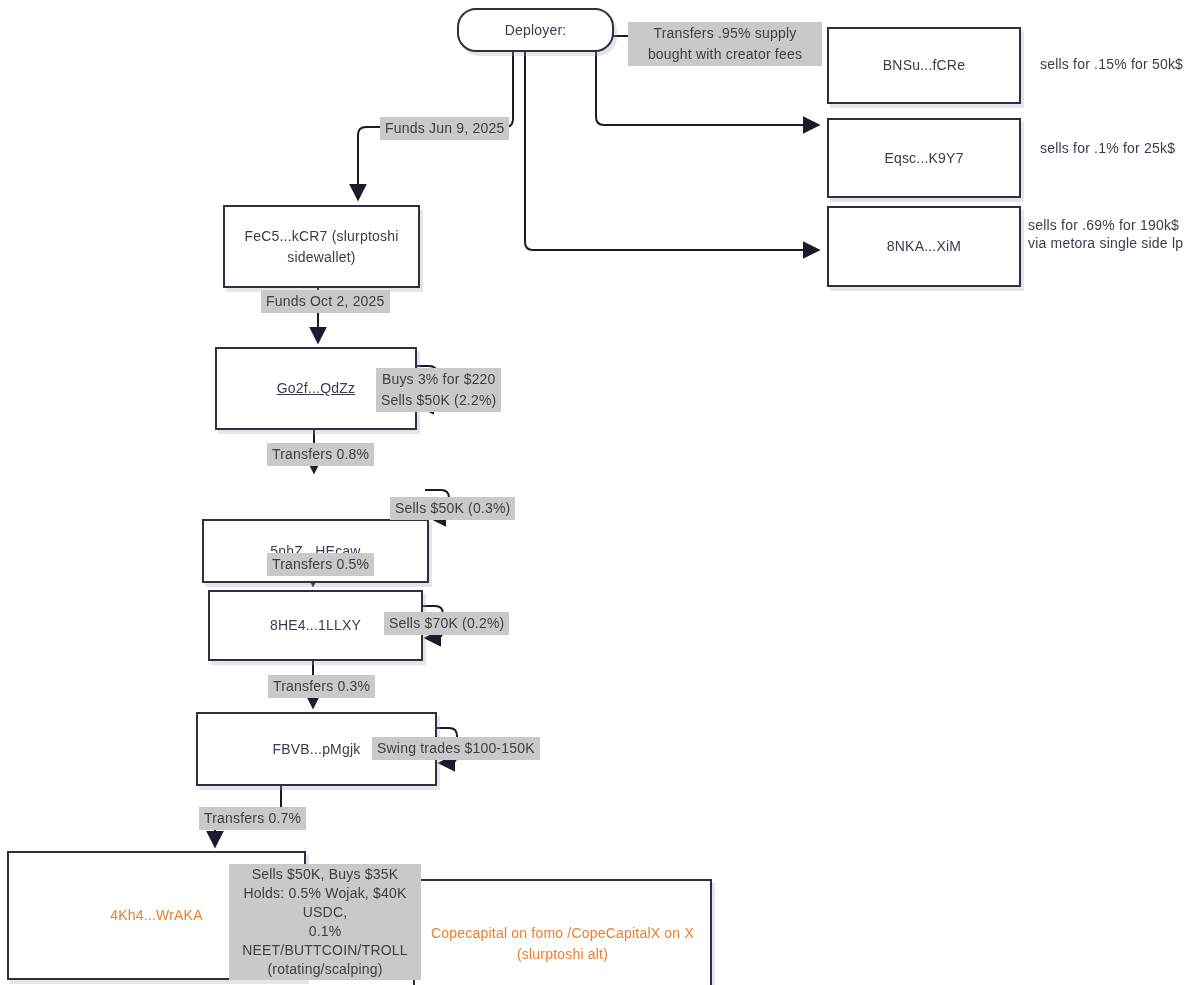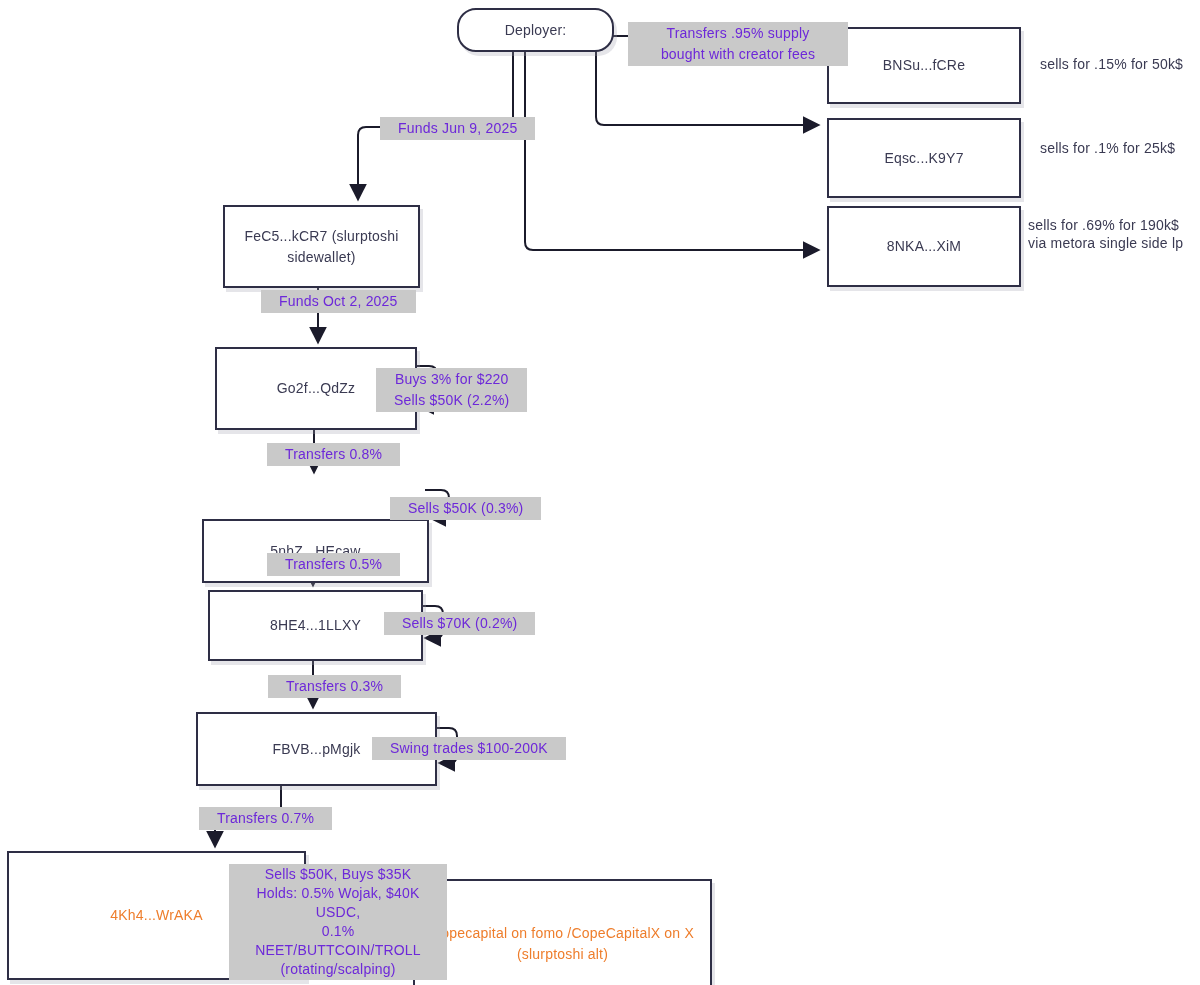--- a/index.html
+++ b/index.html
@@ -16,22 +16,22 @@
   }
   #wires{position:absolute;left:0;top:0;z-index:1;}
   .node{
     position:absolute;z-index:2;background:#ffffff;border:2px solid var(--node-border);
     box-shadow:3px 4px 0 rgba(160,160,175,0.28);
     display:flex;align-items:center;justify-content:center;text-align:center;
     font-size:14px;line-height:21px;white-space:pre-line;letter-spacing:.2px;
   }
   .node.orange{color:var(--accent-orange);}
   .lbl{
-    position:absolute;z-index:3;background:var(--label-bg);color:#6d28d9;
-    font-size:14px;line-height:21px;padding:1px 18px;white-space:pre-line;
+    position:absolute;z-index:3;background:var(--label-bg);color:#404040;
+    font-size:14px;line-height:21px;padding:1px 5px;white-space:pre-line;
     text-align:center;letter-spacing:.2px;
   }
   .note{
     position:absolute;z-index:2;font-size:14px;line-height:18px;white-space:pre-line;
     letter-spacing:.2px;
   }
   .holds{line-height:19px;}
 </style>
 </head>
 <body>
@@ -69,21 +69,21 @@
 
   <div class="node" style="left:827px;top:27px;width:190px;height:73px;">BNSu...fCRe</div>
 
   <div class="node" style="left:827px;top:118px;width:190px;height:76px;">Eqsc...K9Y7</div>
 
   <div class="node" style="left:827px;top:206px;width:190px;height:77px;">8NKA...XiM</div>
 
   <div class="node" style="left:223px;top:205px;width:193px;height:79px;">FeC5...kCR7 (slurptoshi
 sidewallet)</div>
 
-  <div class="node" style="left:215px;top:347px;width:198px;height:79px;">Go2f...QdZz</div>
+  <div class="node" style="left:215px;top:347px;width:198px;height:79px;text-decoration:underline;">Go2f...QdZz</div>
 
   <div class="node" style="left:202px;top:477px;width:223px;height:60px;margin-top:42px;">5nhZ...HEcaw</div>
 
   <div class="node" style="left:208px;top:590px;width:211px;height:67px;">8HE4...1LLXY</div>
 
   <div class="node" style="left:196px;top:712px;width:237px;height:70px;">FBVB...pMgjk</div>
 
   <div class="node orange" style="left:7px;top:851px;width:295px;height:125px;">4Kh4...WrAKA</div>
 
   <div class="node orange" style="left:413px;top:851px;width:295px;height:125px;margin-top:28px;">Copecapital on fomo /CopeCapitalX on X
@@ -102,21 +102,21 @@
   <div class="lbl" style="left:267px;top:443px;">Transfers 0.8%</div>
 
   <div class="lbl" style="left:390px;top:497px;">Sells $50K (0.3%)</div>
 
   <div class="lbl" style="left:267px;top:553px;">Transfers 0.5%</div>
 
   <div class="lbl" style="left:384px;top:612px;">Sells $70K (0.2%)</div>
 
   <div class="lbl" style="left:268px;top:675px;">Transfers 0.3%</div>
 
-  <div class="lbl" style="left:372px;top:737px;">Swing trades $100-200K</div>
+  <div class="lbl" style="left:372px;top:737px;">Swing trades $100-150K</div>
 
   <div class="lbl" style="left:199px;top:807px;">Transfers 0.7%</div>
 
   <div class="lbl holds" style="left:229px;top:864px;width:182px;">Sells $50K, Buys $35K
 Holds: 0.5% Wojak, $40K
 USDC,
 0.1% NEET/BUTTCOIN/TROLL
 (rotating/scalping)</div>
 
   <div class="note" style="left:1040px;top:55px;">sells for .15% for 50k$</div>

